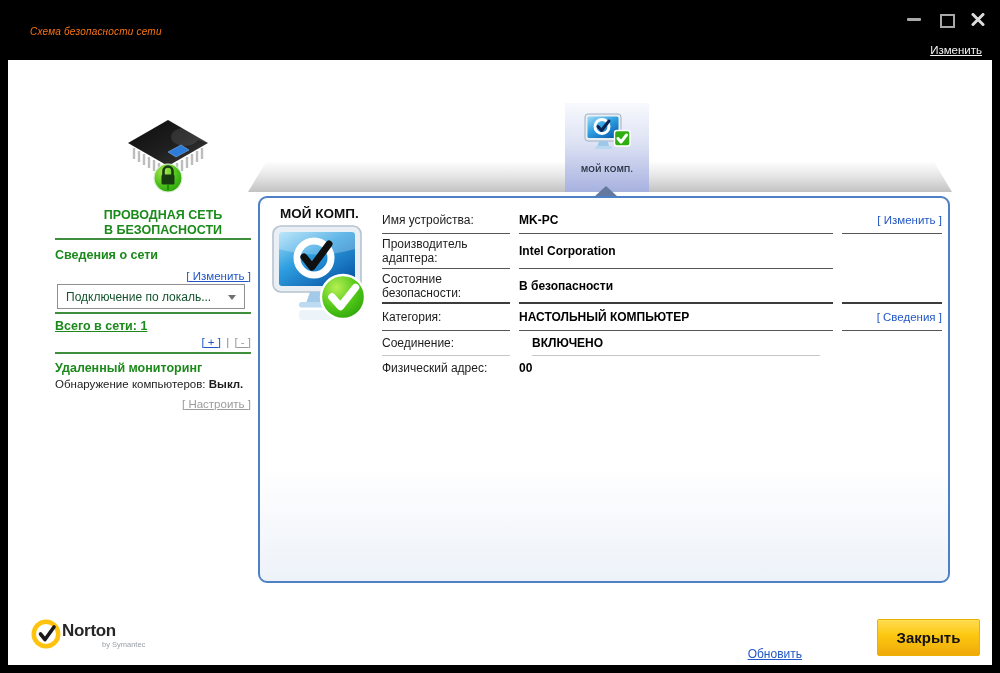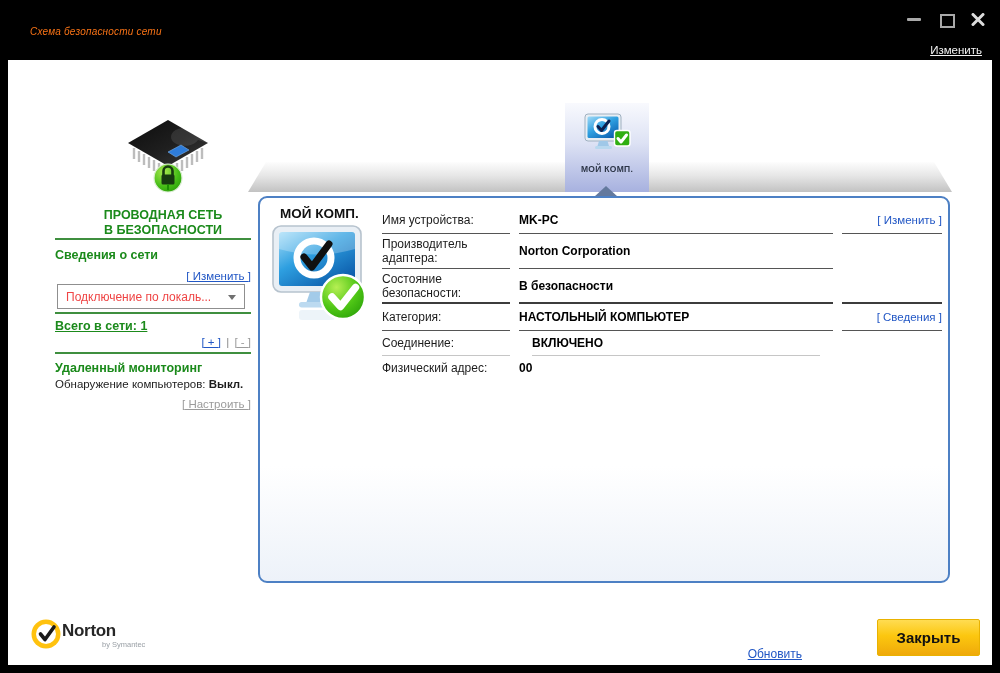--- a/index.html
+++ b/index.html
@@ -40,21 +40,21 @@
   .side-heading { position:absolute; left:47px; color:#1b8a1b; font-weight:bold; font-size:12.5px; }
   .h-network { top:188px; }
   .h-total { top:259px;text-decoration:underline; }
   .h-remote { top:301px; }
   .side-link { color:#2257c5; font-size:11.5px; text-decoration:underline; cursor:pointer; }
   .side-link.disabled { color:#9b9b9b; cursor:default; }
   .edit-net { position:absolute; left:47px; top:206px; width:196px; text-align:right; }
   .adapter-select {
     position:absolute; left:49px; top:224px; width:188px; height:25px;
     border:1px solid #8f8f8f; background:#fff; display:flex; align-items:center;
-    padding:0 22px 0 8px; font-size:12px; color:#ef4444; cursor:pointer;
+    padding:0 22px 0 8px; font-size:12px; color:#14532d; cursor:pointer;
     white-space:nowrap; overflow:hidden;
   }
   .select-caret {
     position:absolute; right:8px; top:10px; width:0; height:0;
     border-left:4.5px solid transparent; border-right:4.5px solid transparent;
     border-top:5.5px solid #707070;
   }
   .zoom-links { position:absolute; left:47px; top:276px; width:196px; text-align:right; font-size:11.5px; }
   .zoom-links .pipe { color:#8a8a8a; text-decoration:none; margin:0 2px; }
   .discovery-line { position:absolute; left:47px; top:318px; font-size:11.5px; color:#1c1c1c; }
@@ -266,21 +266,21 @@
       </div>
 
       <div class="detail-table">
         <div class="drow r1">
           <div class="dlabel bd">Имя устройства:</div>
           <div class="dvalue bd">MK-PC</div>
           <div class="daction bd">[ Изменить ]</div>
         </div>
         <div class="drow r2">
           <div class="dlabel bd">Производитель адаптера:</div>
-          <div class="dvalue bd">Norton Corporation</div>
+          <div class="dvalue bd">Intel Corporation</div>
           <div class="daction"></div>
         </div>
         <div class="drow r4">
           <div class="dlabel bt">Состояние безопасности:</div>
           <div class="dvalue bt">В безопасности</div>
           <div class="daction bt"></div>
         </div>
         <div class="drow r3">
           <div class="dlabel bd">Категория:</div>
           <div class="dvalue bd">НАСТОЛЬНЫЙ КОМПЬЮТЕР</div>

